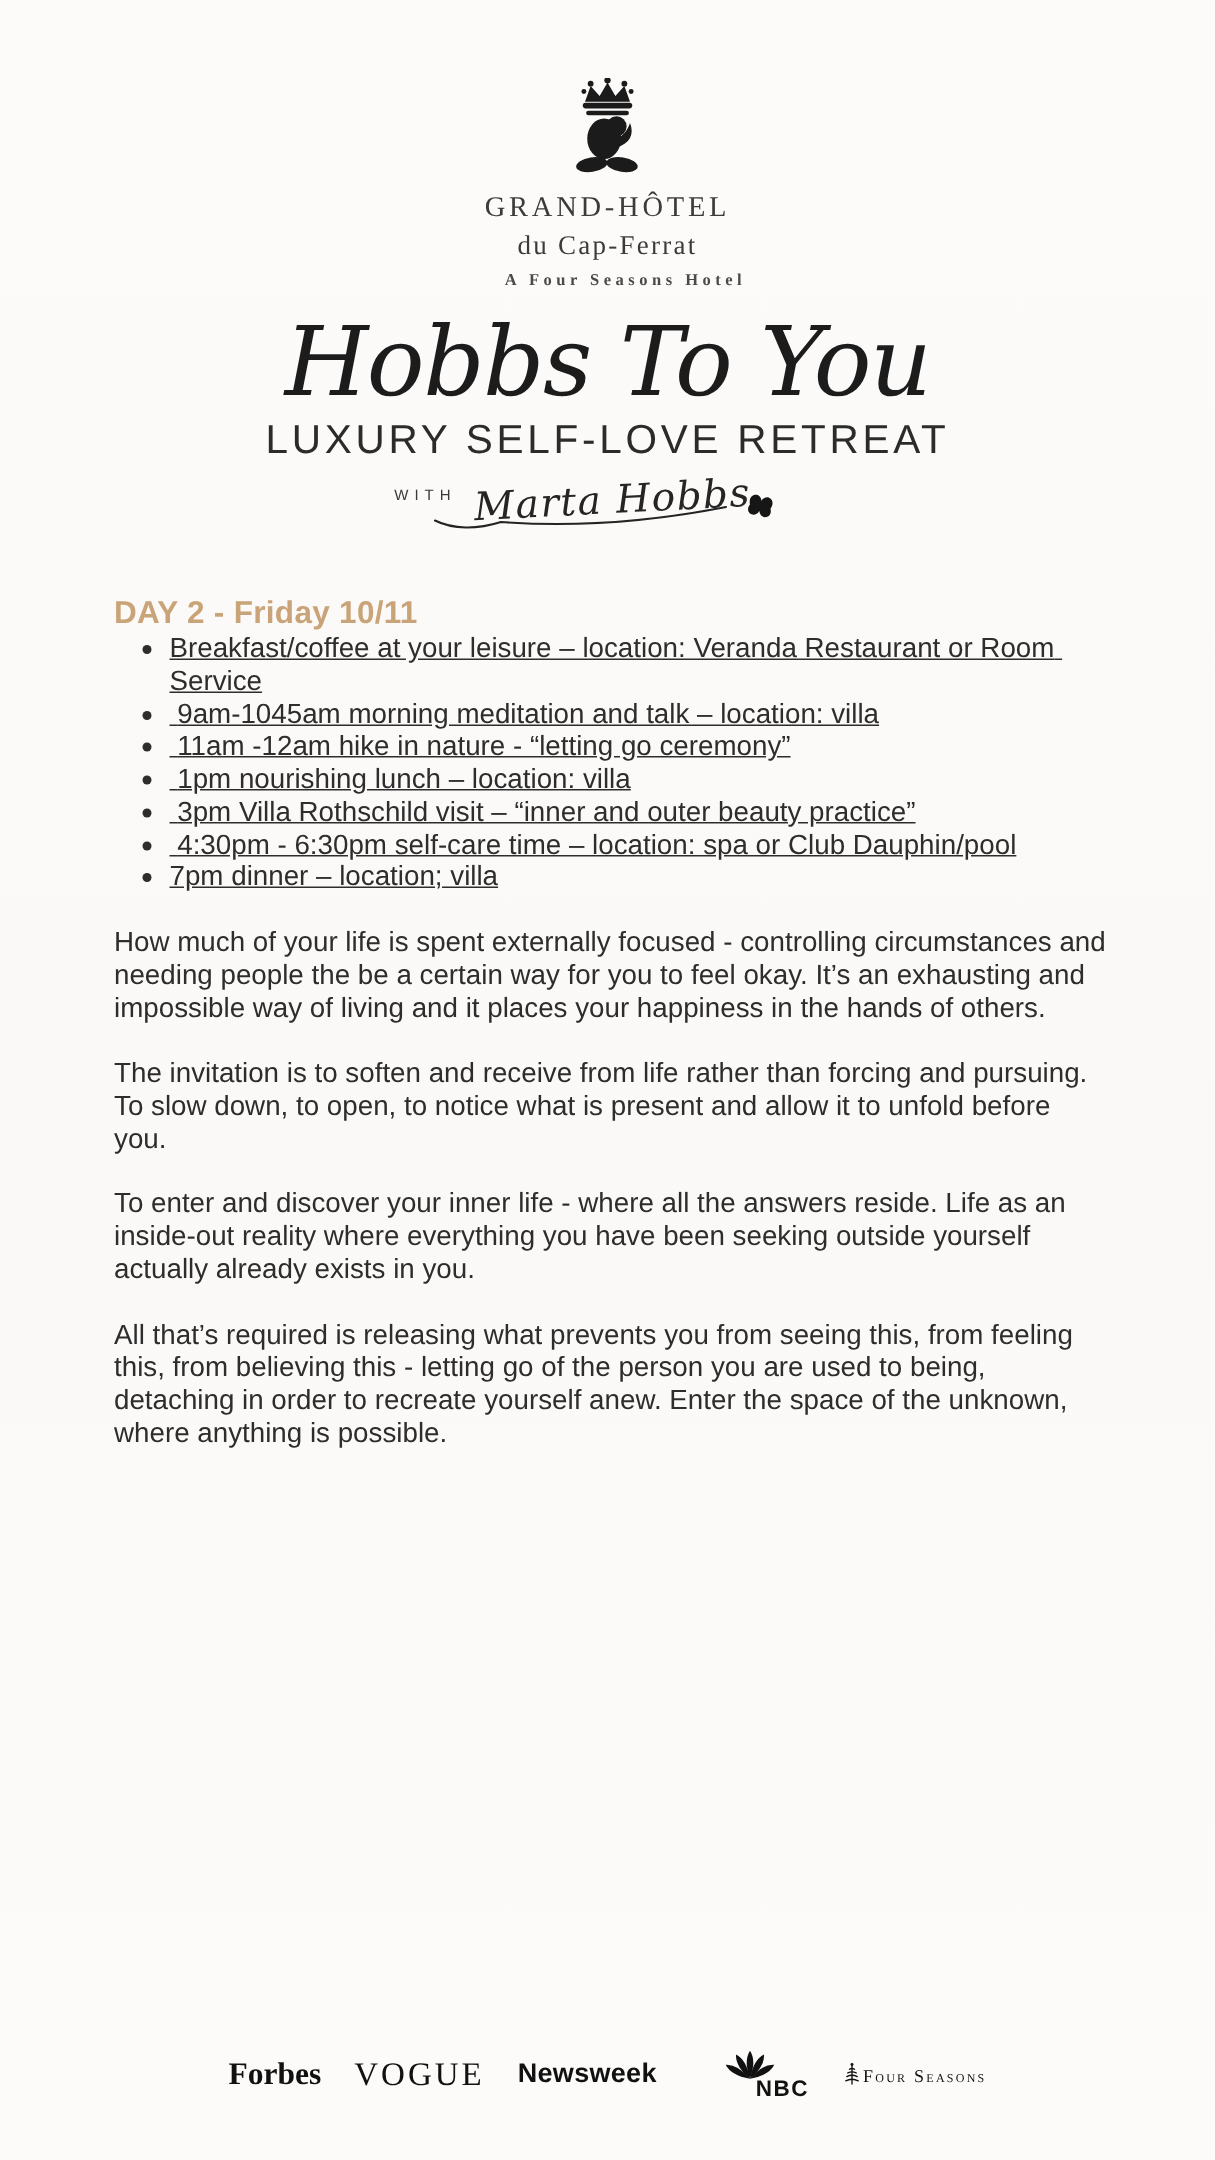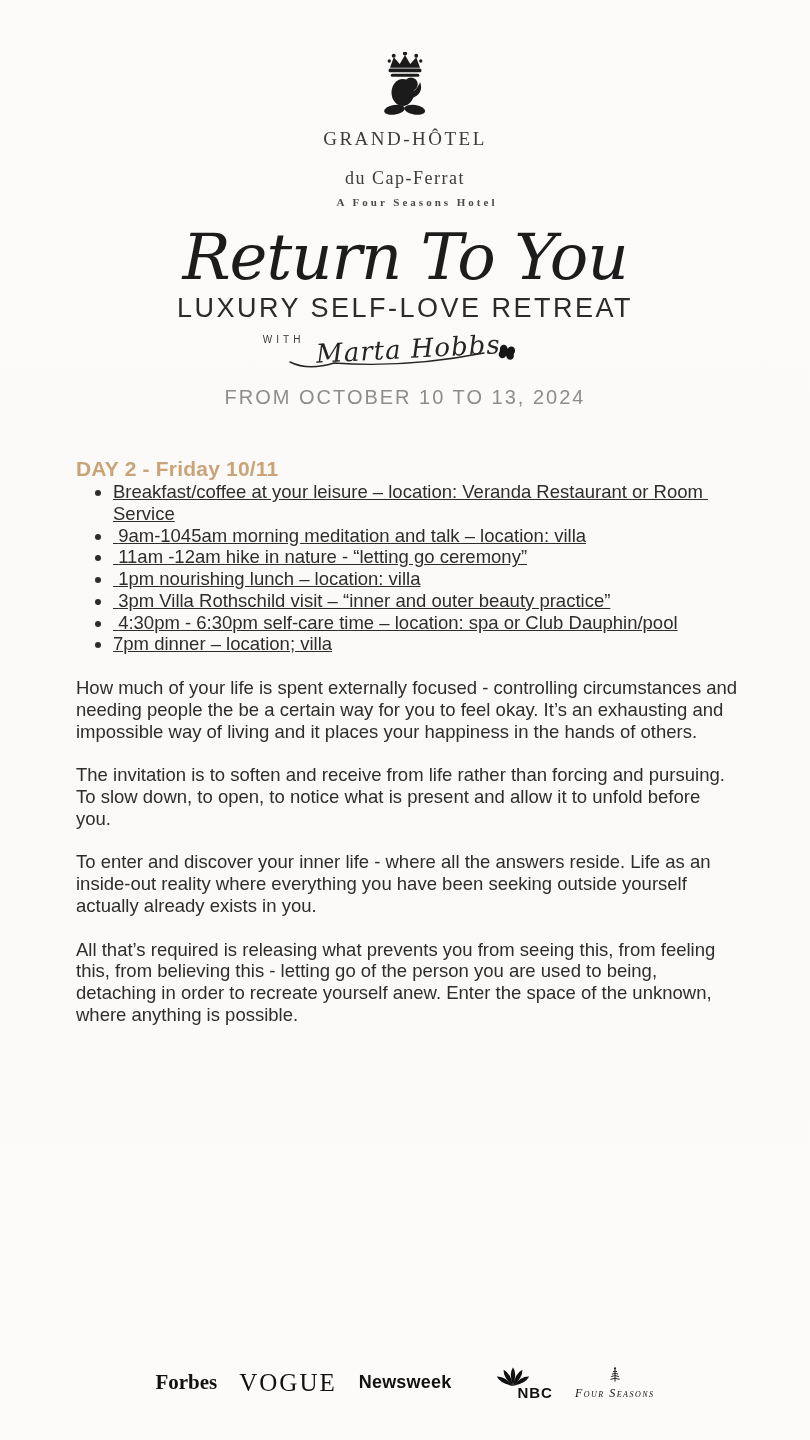--- a/index.html
+++ b/index.html
@@ -15,40 +15,40 @@
   .header { text-align:center; padding-top:52px; }
   .crest { display:flex; justify-content:center; }
   .crest svg { display:block; }
   .hotel-name1 {
     margin-top:4px;
     font-family:"Liberation Serif", serif;
     font-size:19px; letter-spacing:2.5px; color:#3b3b3b;
   }
   .hotel-name2 {
     font-family:"Liberation Serif", serif;
-    font-size:18px; letter-spacing:1.5px; color:#3b3b3b; margin-top:18px;
+    font-size:18px; letter-spacing:1.5px; color:#3b3b3b; margin-top:3px;
   }
   .hotel-tagline {
     margin-top:7px;
     font-family:"Liberation Serif", serif;
     font-size:11px; letter-spacing:3px; color:#4a4a4a; font-weight:bold;padding-left:24px;
   }
   .title {
     margin-top:16px;
     font-family:"DejaVu Serif", serif;
     font-style:italic; font-weight:400;
     font-size:64px; letter-spacing:-1px; color:#1c1c1c; line-height:1.05;
   }
   .subtitle {
     margin-top:2px;
     font-size:27px; letter-spacing:2.5px; color:#2b2b2b; font-weight:400;
   }
   .with-row {
     margin-top:10px;
-    display:flex; justify-content:center; gap:12px;
+    display:flex; justify-content:center; align-items:center; gap:12px;
   }
   .with-label { font-size:10px; letter-spacing:4px; color:#3a3a3a; padding-bottom:8px; }
   .sig-wrap { position:relative; display:inline-block; padding-right:46px; }
   .sig-name {
     font-family:"DejaVu Serif", serif; font-style:italic;
     font-size:26px; color:#252525; letter-spacing:1px;
     display:inline-block; transform:rotate(-3deg);
   }
   .sig-flourish { position:absolute; left:-28px; bottom:-6px; }
   .date-line {
@@ -77,32 +77,32 @@
   .footer {
     margin-top:auto; margin-bottom:40px;
     display:flex; justify-content:center; align-items:center; gap:22px;
   }
   .logo-forbes {
     font-family:"Liberation Serif", serif; font-weight:bold;
     font-size:21px; color:#111;text-align:center;
   }
   .logo-vogue {
     font-family:"Liberation Serif", serif;
-    font-size:25px; letter-spacing:2px; color:#111;
+    font-size:22px; letter-spacing:2px; color:#111;
   }
   .logo-newsweek {
     font-family:"Liberation Sans", sans-serif; font-weight:bold;
     font-size:18px; color:#111; letter-spacing:0.2px;
   }
   .logo-nbc { display:flex; flex-direction:column; align-items:center; line-height:1; }
   .logo-nbc .nbc-text {
     font-family:"Liberation Sans", sans-serif; font-weight:bold;
     font-size:15px; letter-spacing:1px; color:#111; margin-top:-2px;margin-left:44px;
   }
-  .logo-fs { display:flex; flex-direction:column; align-items:center; line-height:1;font-style:italic; }
+  .logo-fs { display:flex; flex-direction:row; align-items:center; line-height:1; }
   .logo-fs .fs-text {
     font-family:"Liberation Serif", serif; font-variant:small-caps;
     font-size:12px; letter-spacing:1.5px; color:#111; margin-top:3px;
   }
 </style>
 </head>
 <body>
 
 <div class="page">
 
@@ -125,38 +125,37 @@
         <path d="M58 62 C70 58 74 50 70 40 C68 46 64 52 56 55 Z"></path>
         <ellipse cx="36" cy="77" rx="14" ry="6.5" transform="rotate(-9 36 77)"></ellipse>
         <ellipse cx="63" cy="77" rx="14" ry="6.5" transform="rotate(9 63 77)"></ellipse>
       </svg>
     </div>
 
     <div class="hotel-name1">GRAND-HÔTEL</div>
     <div class="hotel-name2">du Cap-Ferrat</div>
     <div class="hotel-tagline">A Four Seasons Hotel</div>
 
-    <h1 class="title">Return To You</h1>
+    <h1 class="title">Hobbs To You</h1>
     <div class="subtitle">LUXURY SELF-LOVE RETREAT</div>
 
     <div class="with-row">
       <span class="with-label">WITH</span>
       <span class="sig-wrap">
         <span class="sig-name">Marta Hobbs</span>
         <svg class="sig-flourish" width="246" height="26" viewBox="0 0 246 26" xmlns="http://www.w3.org/2000/svg">
           <path d="M2 18 C14 24 30 24 46 19 C100 23 150 18 196 9" fill="none" stroke="#242424" stroke-width="1.4" stroke-linecap="round"></path>
 
           <g transform="translate(206 0) rotate(12 14 8)">
             <path d="M6 9 C3 2 11 -1 13 5 C15 -1 23 2 20 9 C23 15 15 18 13 12 C11 18 3 15 6 9 Z" fill="#161616"></path>
           </g>
         </svg>
       </span>
     </div>
 
-    <div class="date-line">FROM OCTOBER 10 TO 13, 2024</div>
   </header>
 
   <main class="content">
 
     <h2 class="schedule-heading">DAY 2 - Friday 10/11</h2>
 
     <ul class="schedule-list">
       <li>Breakfast/coffee at your leisure – location: Veranda Restaurant or Room Service</li>
       <li> 9am-1045am morning meditation and talk – location: villa</li>
       <li> 11am -12am hike in nature - “letting go ceremony”</li>

